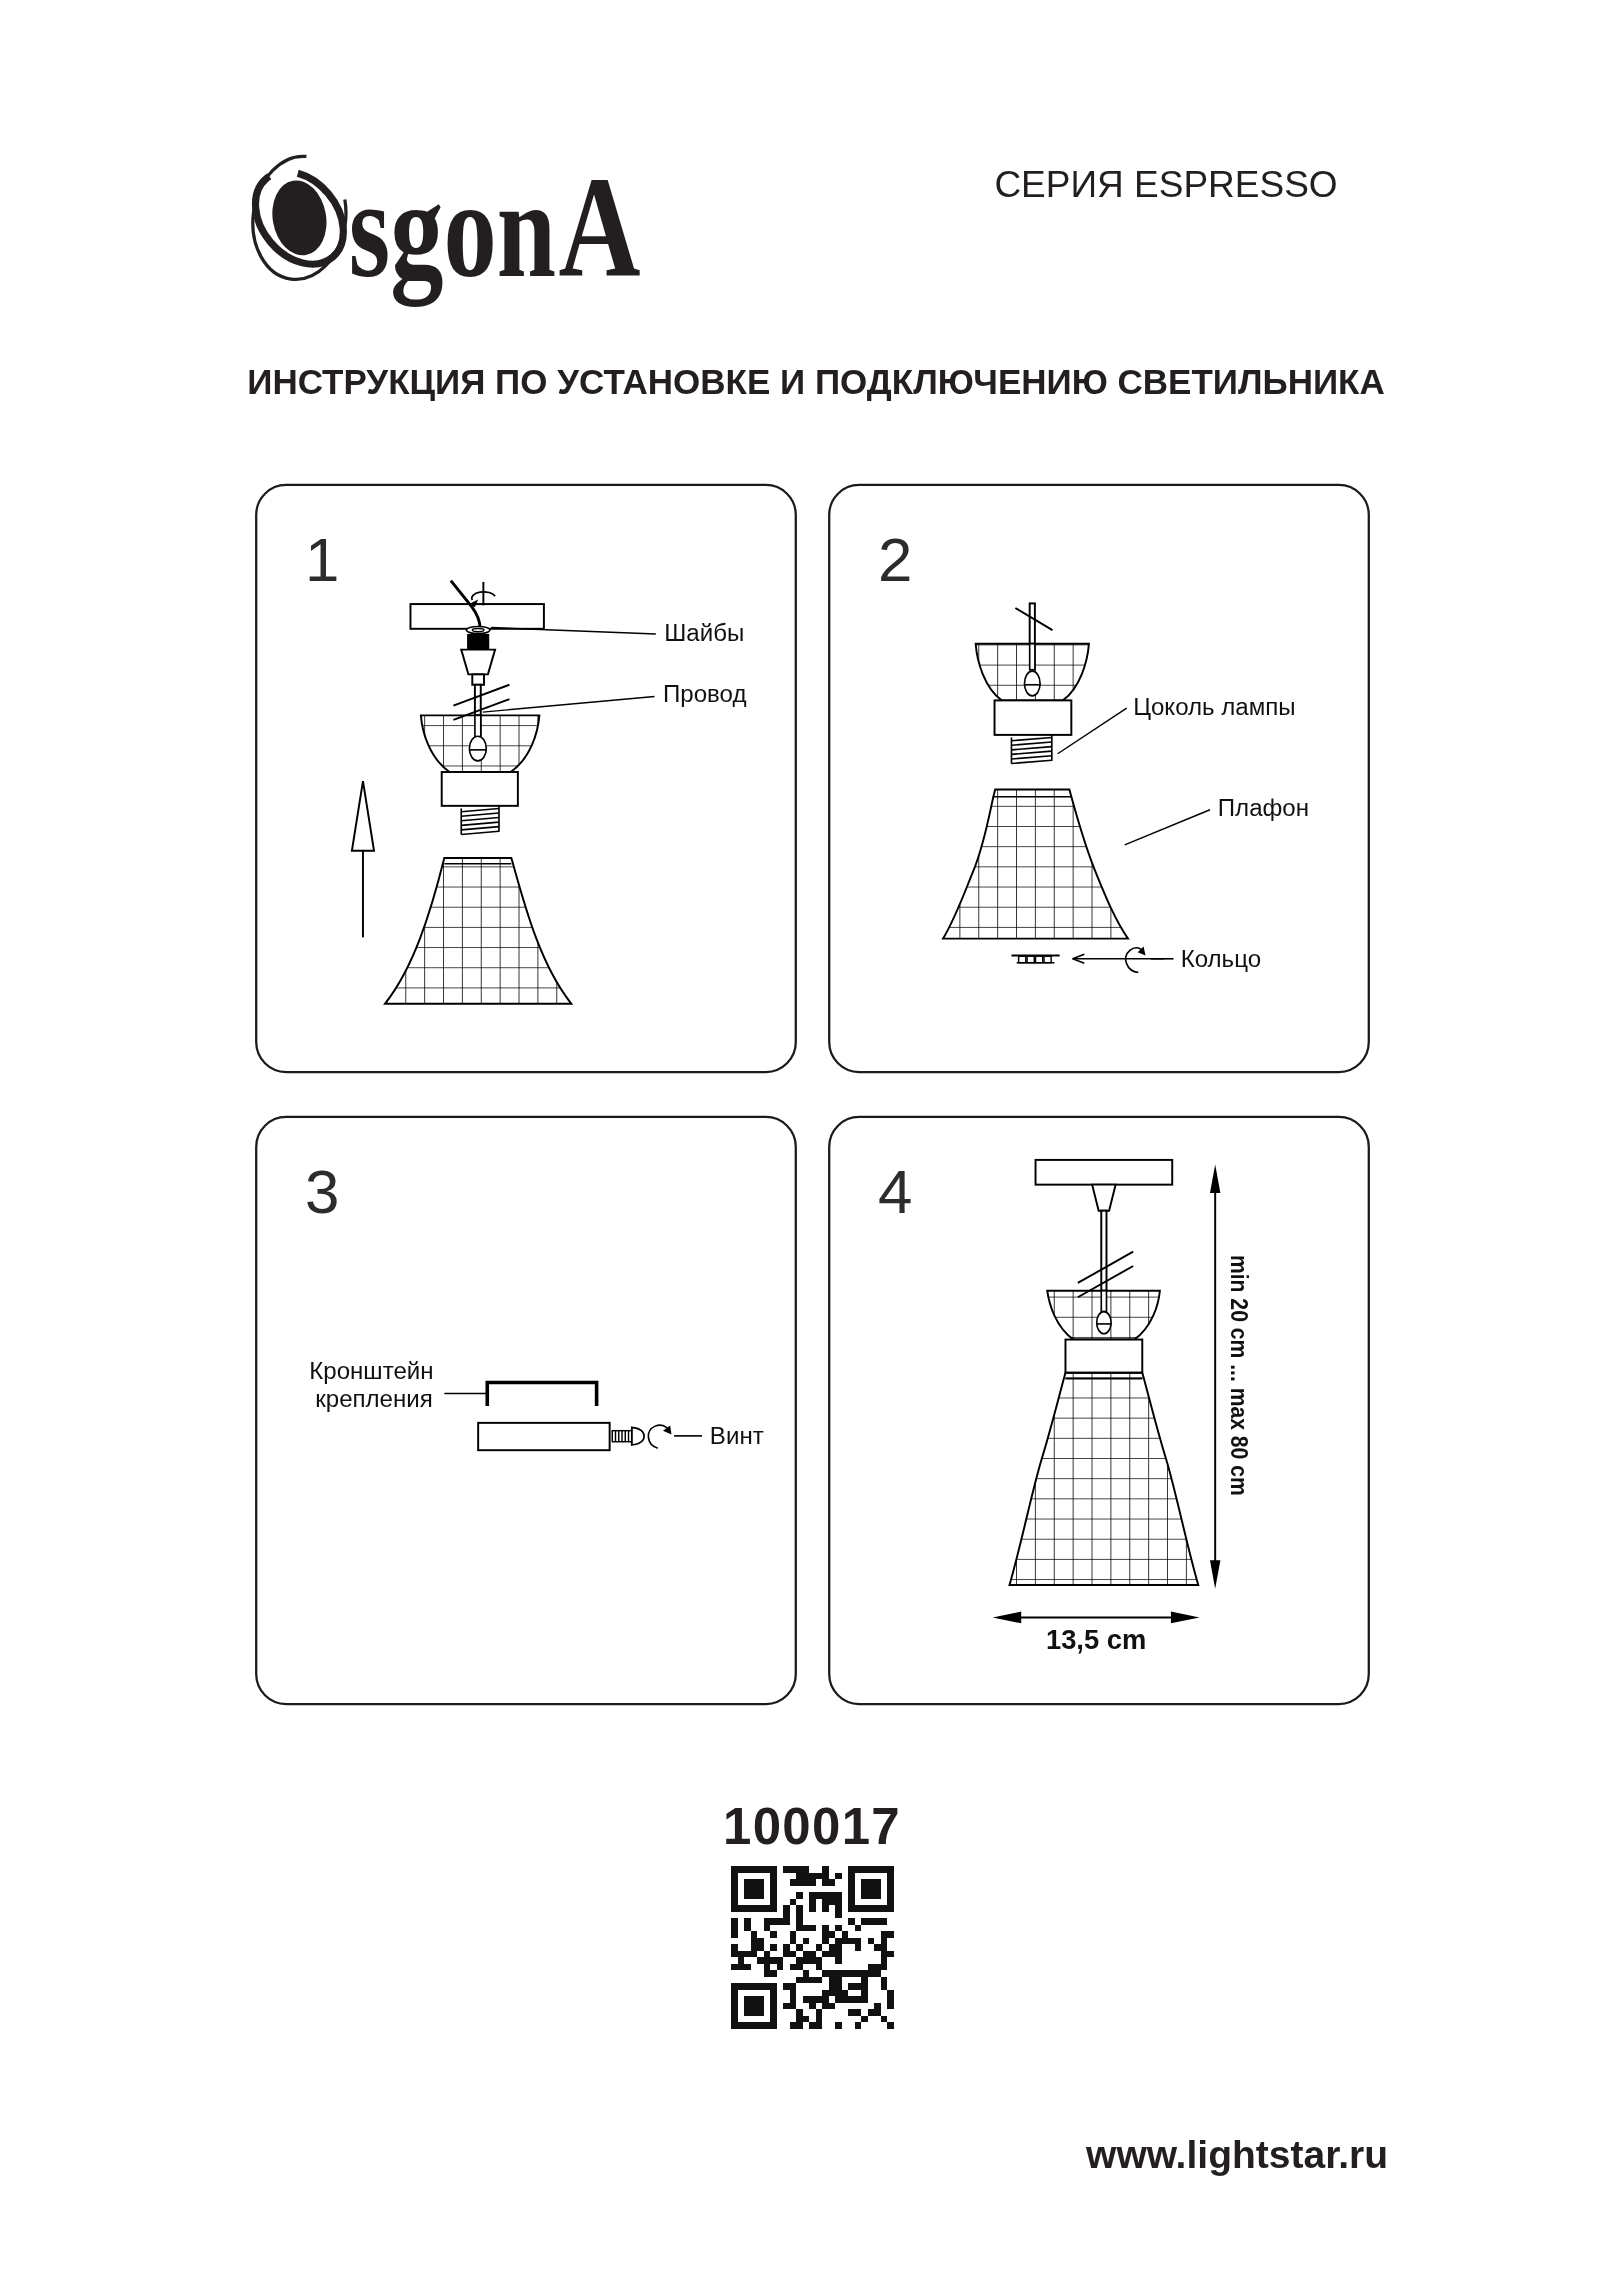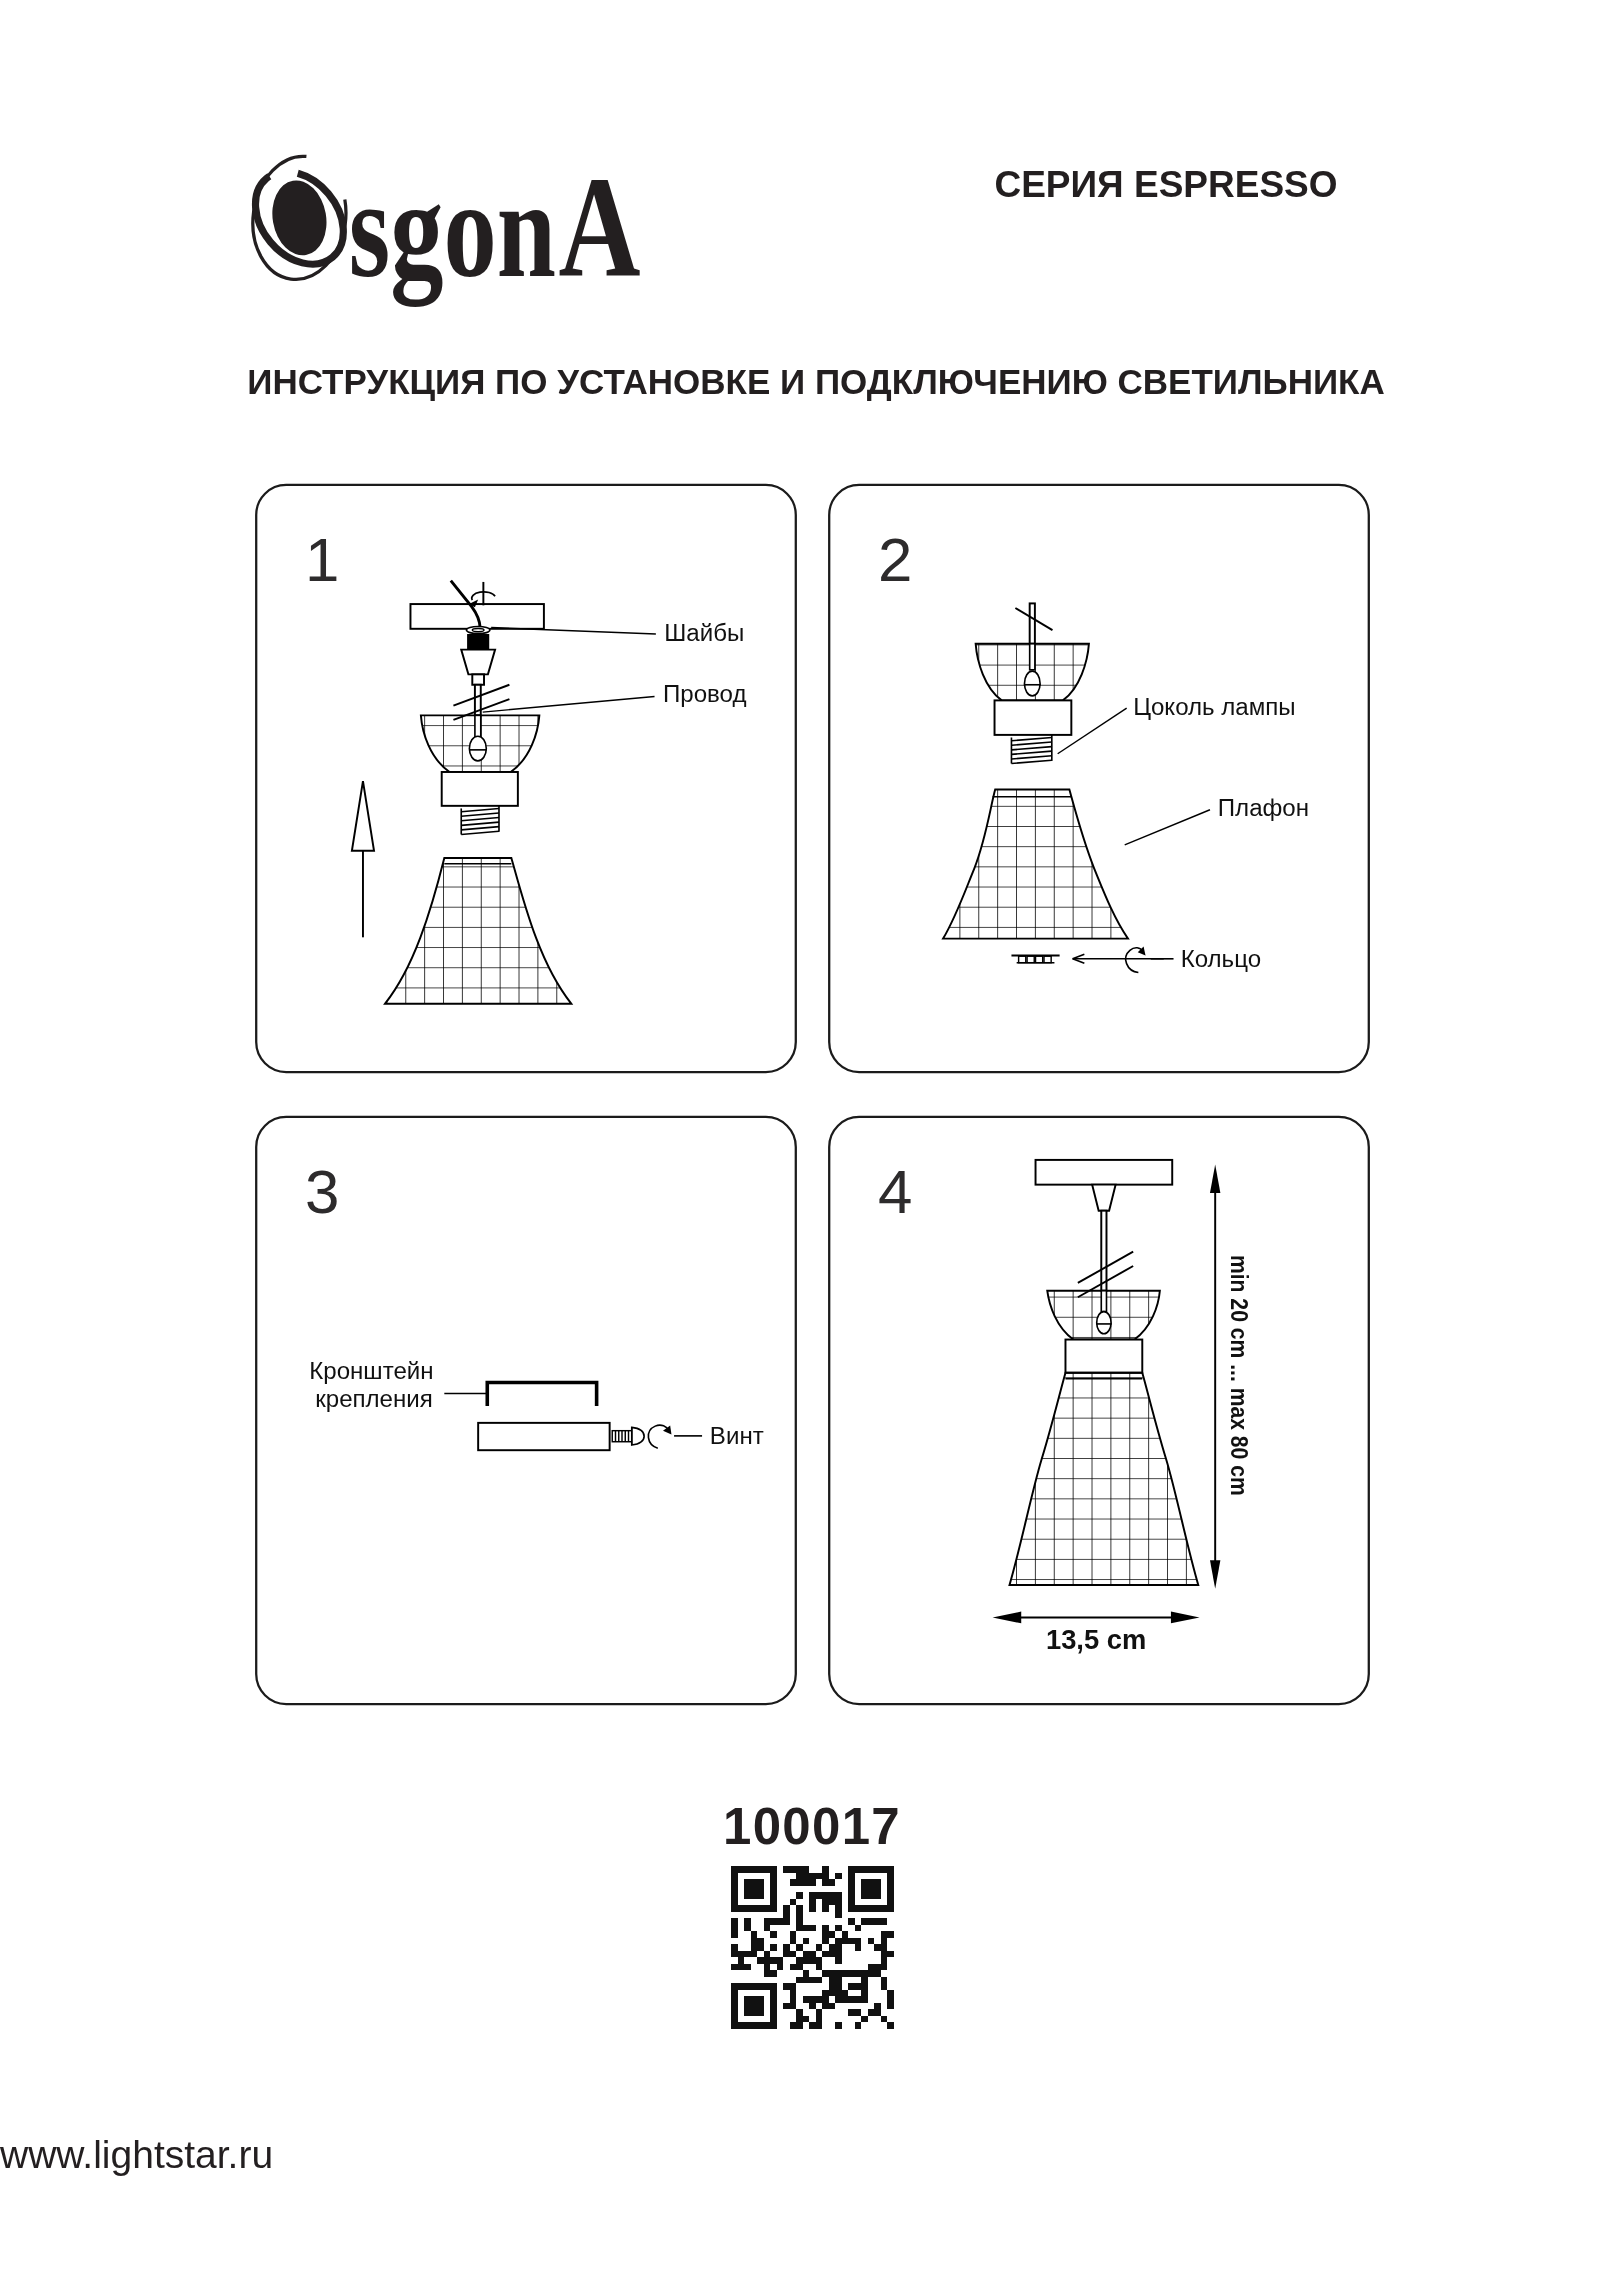--- a/index.html
+++ b/index.html
@@ -1,21 +1,21 @@
 <!DOCTYPE html>
 <html style="font-size:10.4px"><head>
 <meta charset="utf-8">
 <style>
   html,body{margin:0;padding:0;}
   body{width:1616px;height:2284px;background:#ffffff;position:relative;
        font-family:"Liberation Sans",sans-serif;color:#231f20;}
   
   .brand-svg{position:absolute;left:251px;top:145px;width:391px;height:164px;}
   .series-block{position:absolute;left:938px;top:155px;width:456px;text-align:center;
-       font-weight:700;font-size:37px;line-height:60px;letter-spacing:0;}
+       font-weight:400;font-size:37px;line-height:60px;letter-spacing:0;}
   .doc-title{position:absolute;left:0;top:362px;width:1616px;text-align:center;
        font-weight:700;font-size:35px;padding-left:8px;}
   
   .panel{position:absolute;width:544px;height:591px;}
   .panel svg{width:544px;height:591px;display:block;}
   .p-num{font-family:"Liberation Sans",sans-serif;font-size:95px;font-weight:400;fill:#2d2b2c;}
   .lbl{font-family:"Liberation Sans",sans-serif;font-size:37px;fill:#111;}
   .dimtxt{font-family:"Liberation Sans",sans-serif;font-size:42px;font-weight:700;fill:#111;}
   .dimv{font-family:"Liberation Sans",sans-serif;font-size:36px;font-weight:600;fill:#111;}
   .s3{fill:none;stroke:#000;stroke-width:3;}
@@ -24,22 +24,22 @@
   .s25w{fill:#fff;stroke:#000;stroke-width:2.5;}
   .s22{fill:none;stroke:#000;stroke-width:2.2;}
   .s55{fill:none;stroke:#000;stroke-width:5.5;}
   .fb{fill:#000;stroke:none;}
   .border-rect{fill:none;stroke:#1b1b1b;stroke-width:3.5;}
   
   .article-big{position:absolute;left:0;top:1797px;width:1624px;text-align:center;
        font-size:51px;font-weight:700;letter-spacing:1.3px;}
   .qr-wrap{position:absolute;left:731px;top:1866px;width:163px;height:163px;}
   .qr-wrap svg{width:163px;height:163px;display:block;}
-  .site{position:absolute;left:0;top:2133px;width:1388px;text-align:left;
-       font-size:39px;font-weight:400;}
+  .site{position:absolute;left:0;top:2133px;width:1388px;text-align:right;
+       font-size:39px;font-weight:700;}
 </style>
 </head>
 <body>
 
 <svg class="brand-svg" viewBox="0 0 600 252">
   <g transform="rotate(-10 74 112)">
     <ellipse cx="74" cy="112" rx="71" ry="95" fill="none" stroke="#231f20" stroke-width="5" stroke-dasharray="390 95" transform="rotate(18 74 112)"></ellipse>
     <ellipse cx="74" cy="112" rx="58" ry="79" fill="none" stroke="#231f20" stroke-width="11" stroke-dasharray="330 45" transform="rotate(-30 74 112)"></ellipse>
     <ellipse cx="74" cy="112" rx="41" ry="58" fill="#231f20"></ellipse>
   </g>

